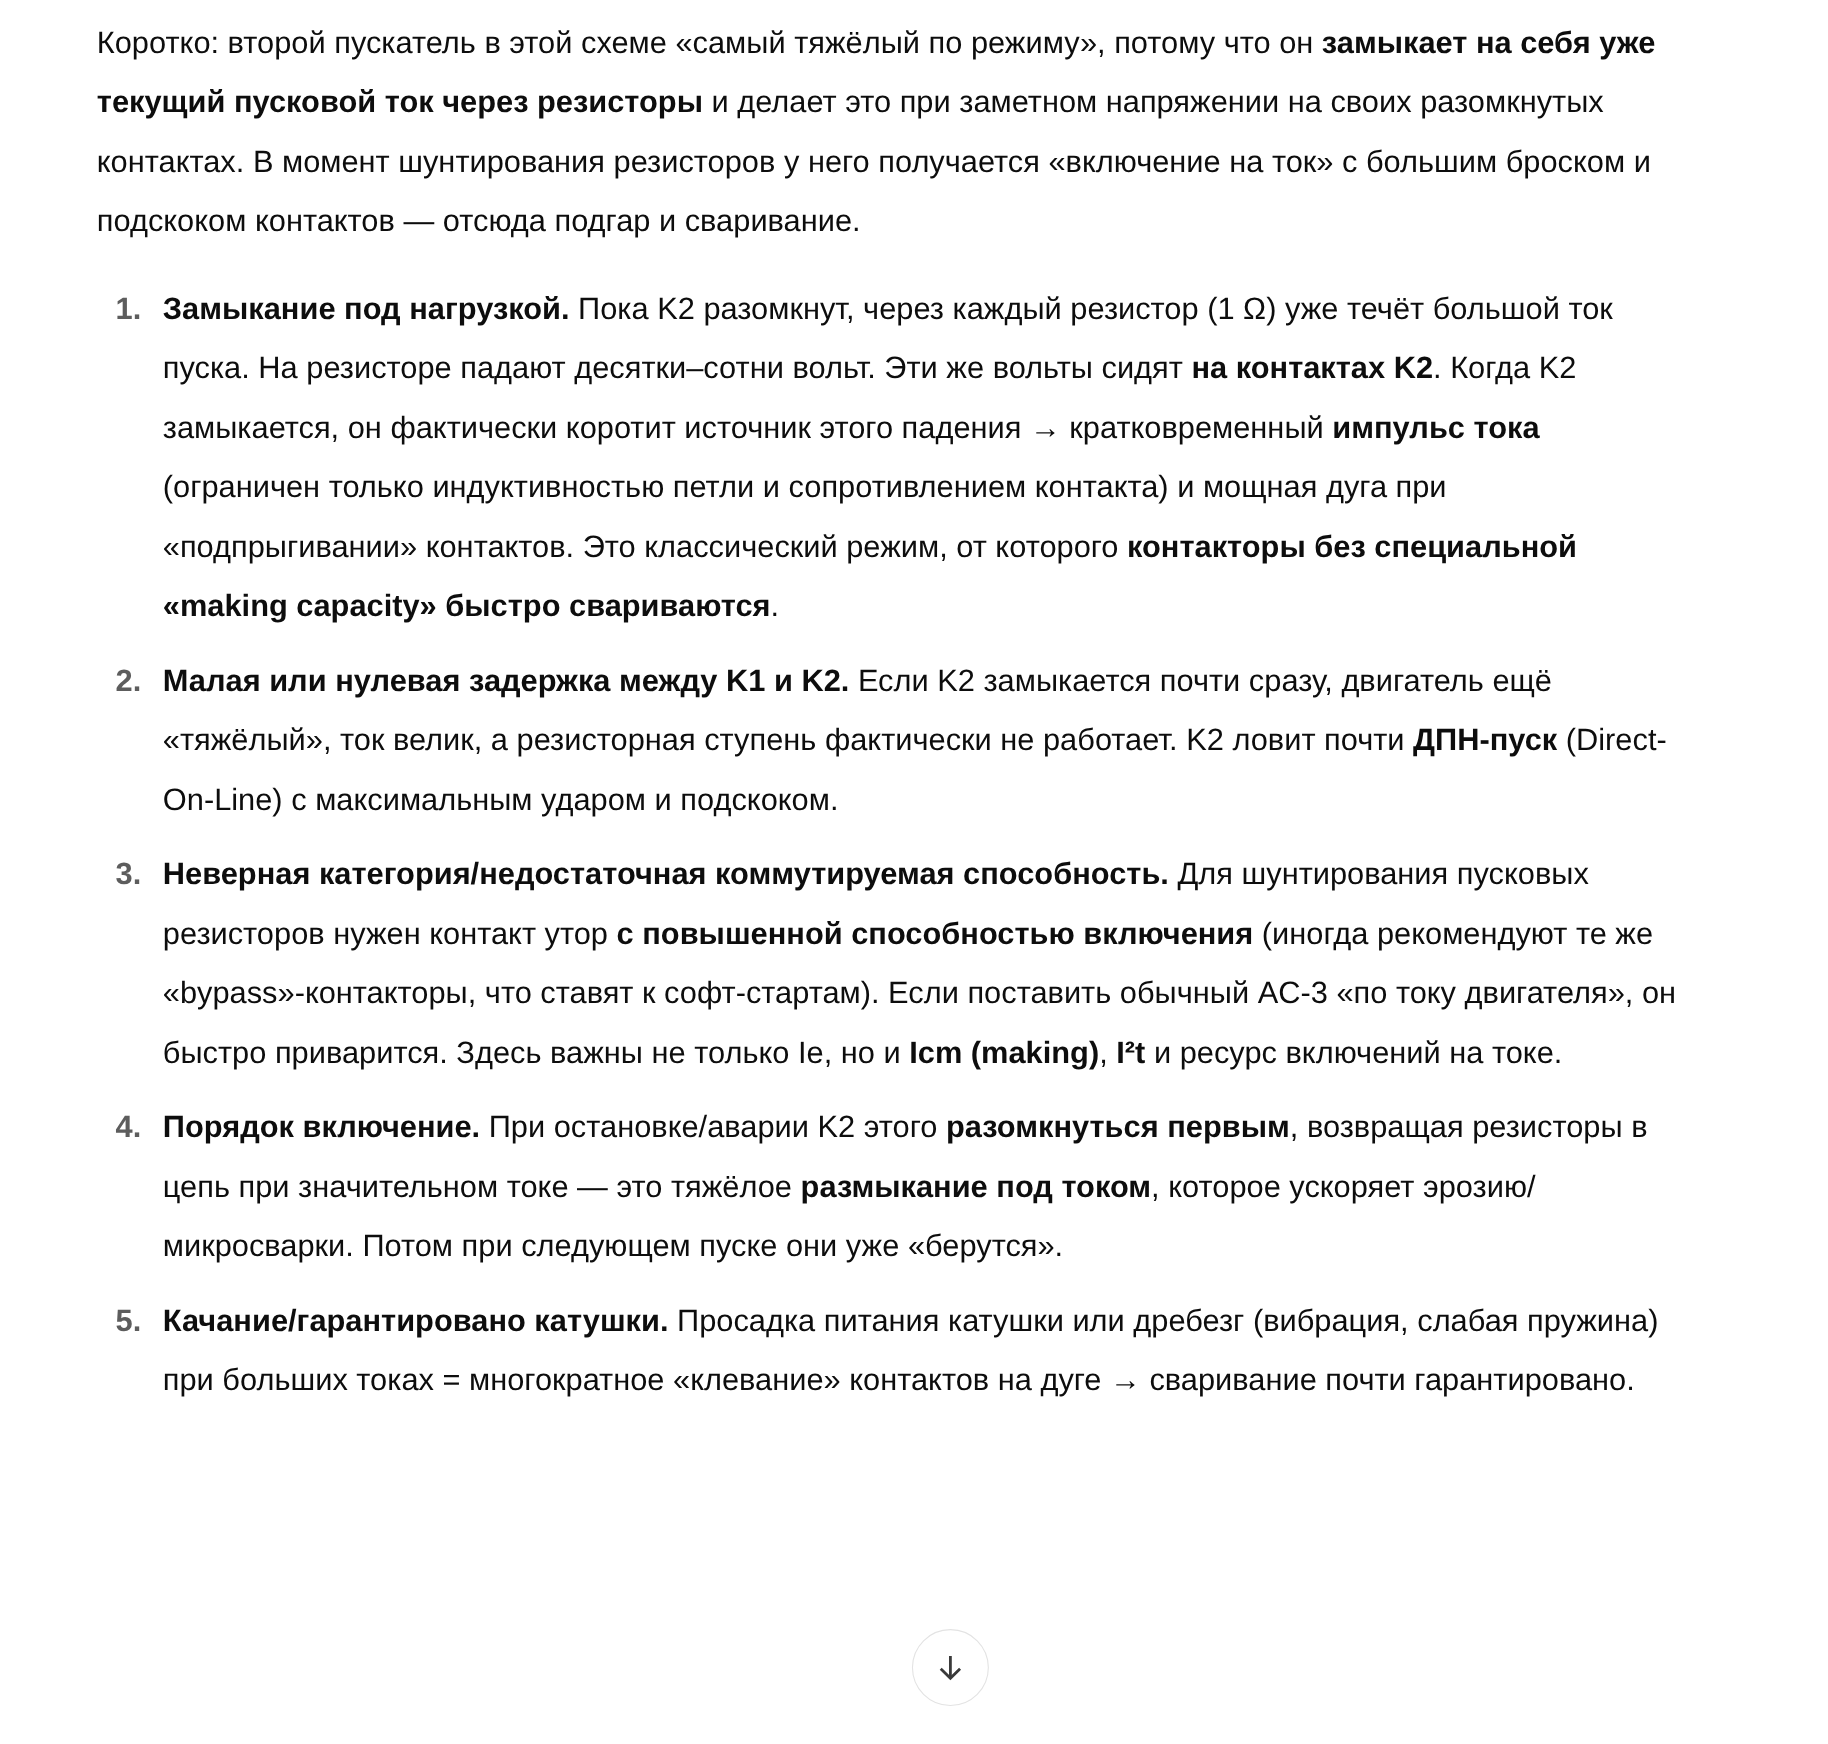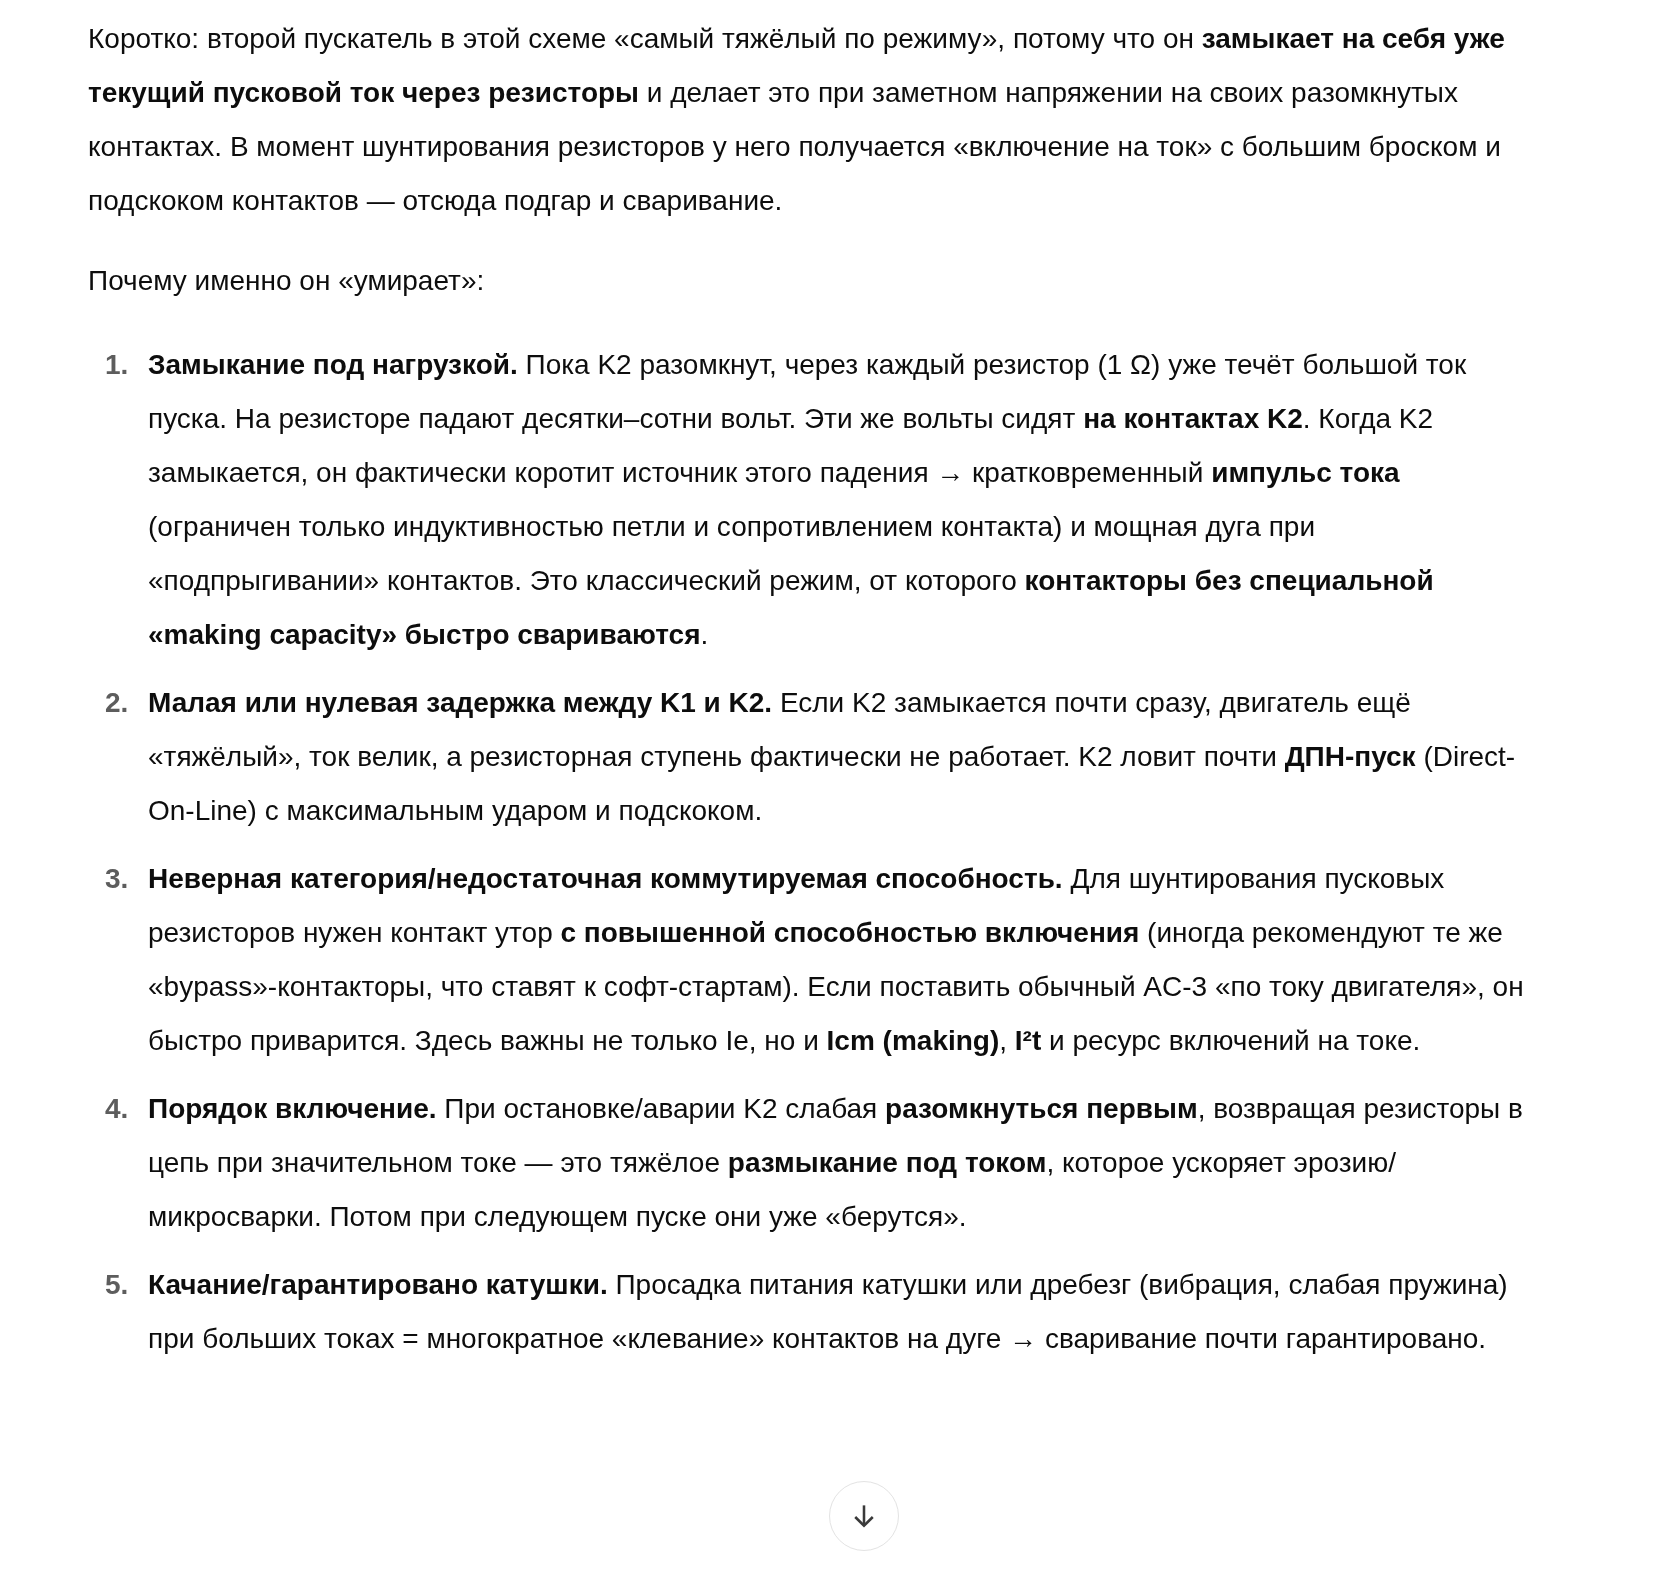--- a/index.html
+++ b/index.html
@@ -67,21 +67,20 @@
     display: block;
   }
 </style>
 </head>
 <body>
 
 <div class="page">
 
   <p class="para"><span>Коротко: второй пускатель в этой схеме «самый тяжёлый по режиму», потому что он </span><b>замыкает на себя уже текущий пусковой ток через резисторы</b><span> и делает это при заметном напряжении на своих разомкнутых контактах. В момент шунтирования резисторов у него получается «включение на ток» с большим броском и подскоком контактов — отсюда подгар и сваривание.</span></p>
 
-  <p class="para why-heading">Почему именно он «умирает»:</p>
 
   <ol class="reasons" id="reasons-list">
       <li>
     <span class="marker">1.</span>
     <div class="item-body">
           <div class="item-para"><b>Замыкание под нагрузкой.</b><span> Пока K2 разомкнут, через каждый резистор (1 Ω) уже течёт большой ток пуска. На резисторе падают десятки–сотни вольт. Эти же вольты сидят </span><b>на контактах K2</b><span>. Когда K2 замыкается, он фактически коротит источник этого падения → кратковременный </span><b>импульс тока</b><span> (ограничен только индуктивностью петли и сопротивлением контакта) и мощная дуга при «подпрыгивании» контактов. Это классический режим, от которого </span><b>контакторы без специальной «making capacity» быстро свариваются</b><span>.</span></div>
         </div>
   </li>
       <li>
     <span class="marker">2.</span>
@@ -91,21 +90,21 @@
   </li>
       <li>
     <span class="marker">3.</span>
     <div class="item-body">
           <div class="item-para"><b>Неверная категория/недостаточная коммутируемая способность.</b><span> Для шунтирования пусковых резисторов нужен контакт утор </span><b>с повышенной способностью включения</b><span> (иногда рекомендуют те же «bypass»-контакторы, что ставят к софт-стартам). Если поставить обычный AC-3 «по току двигателя», он быстро приварится. Здесь важны не только Ie, но и </span><b>Icm (making)</b><span>, </span><b>I²t</b><span> и ресурс включений на токе.</span></div>
         </div>
   </li>
       <li>
     <span class="marker">4.</span>
     <div class="item-body">
-          <div class="item-para"><b>Порядок включение.</b><span> При остановке/аварии K2 слабая </span><b>разомкнуться первым</b><span>, возвращая резисторы в цепь при значительном токе — это тяжёлое </span><b>размыкание под током</b><span>, которое ускоряет эрозию/микросварки. Потом при следующем пуске они уже «берутся».</span></div>
+          <div class="item-para"><b>Порядок включение.</b><span> При остановке/аварии K2 этого </span><b>разомкнуться первым</b><span>, возвращая резисторы в цепь при значительном токе — это тяжёлое </span><b>размыкание под током</b><span>, которое ускоряет эрозию/микросварки. Потом при следующем пуске они уже «берутся».</span></div>
         </div>
   </li>
       <li>
     <span class="marker">5.</span>
     <div class="item-body">
           <div class="item-para"><b>Качание/гарантировано катушки.</b><span> Просадка питания катушки или дребезг (вибрация, слабая пружина) при больших токах = многократное «клевание» контактов на дуге → сваривание почти гарантировано.</span></div>
         </div>
   </li>
     </ol>
 

